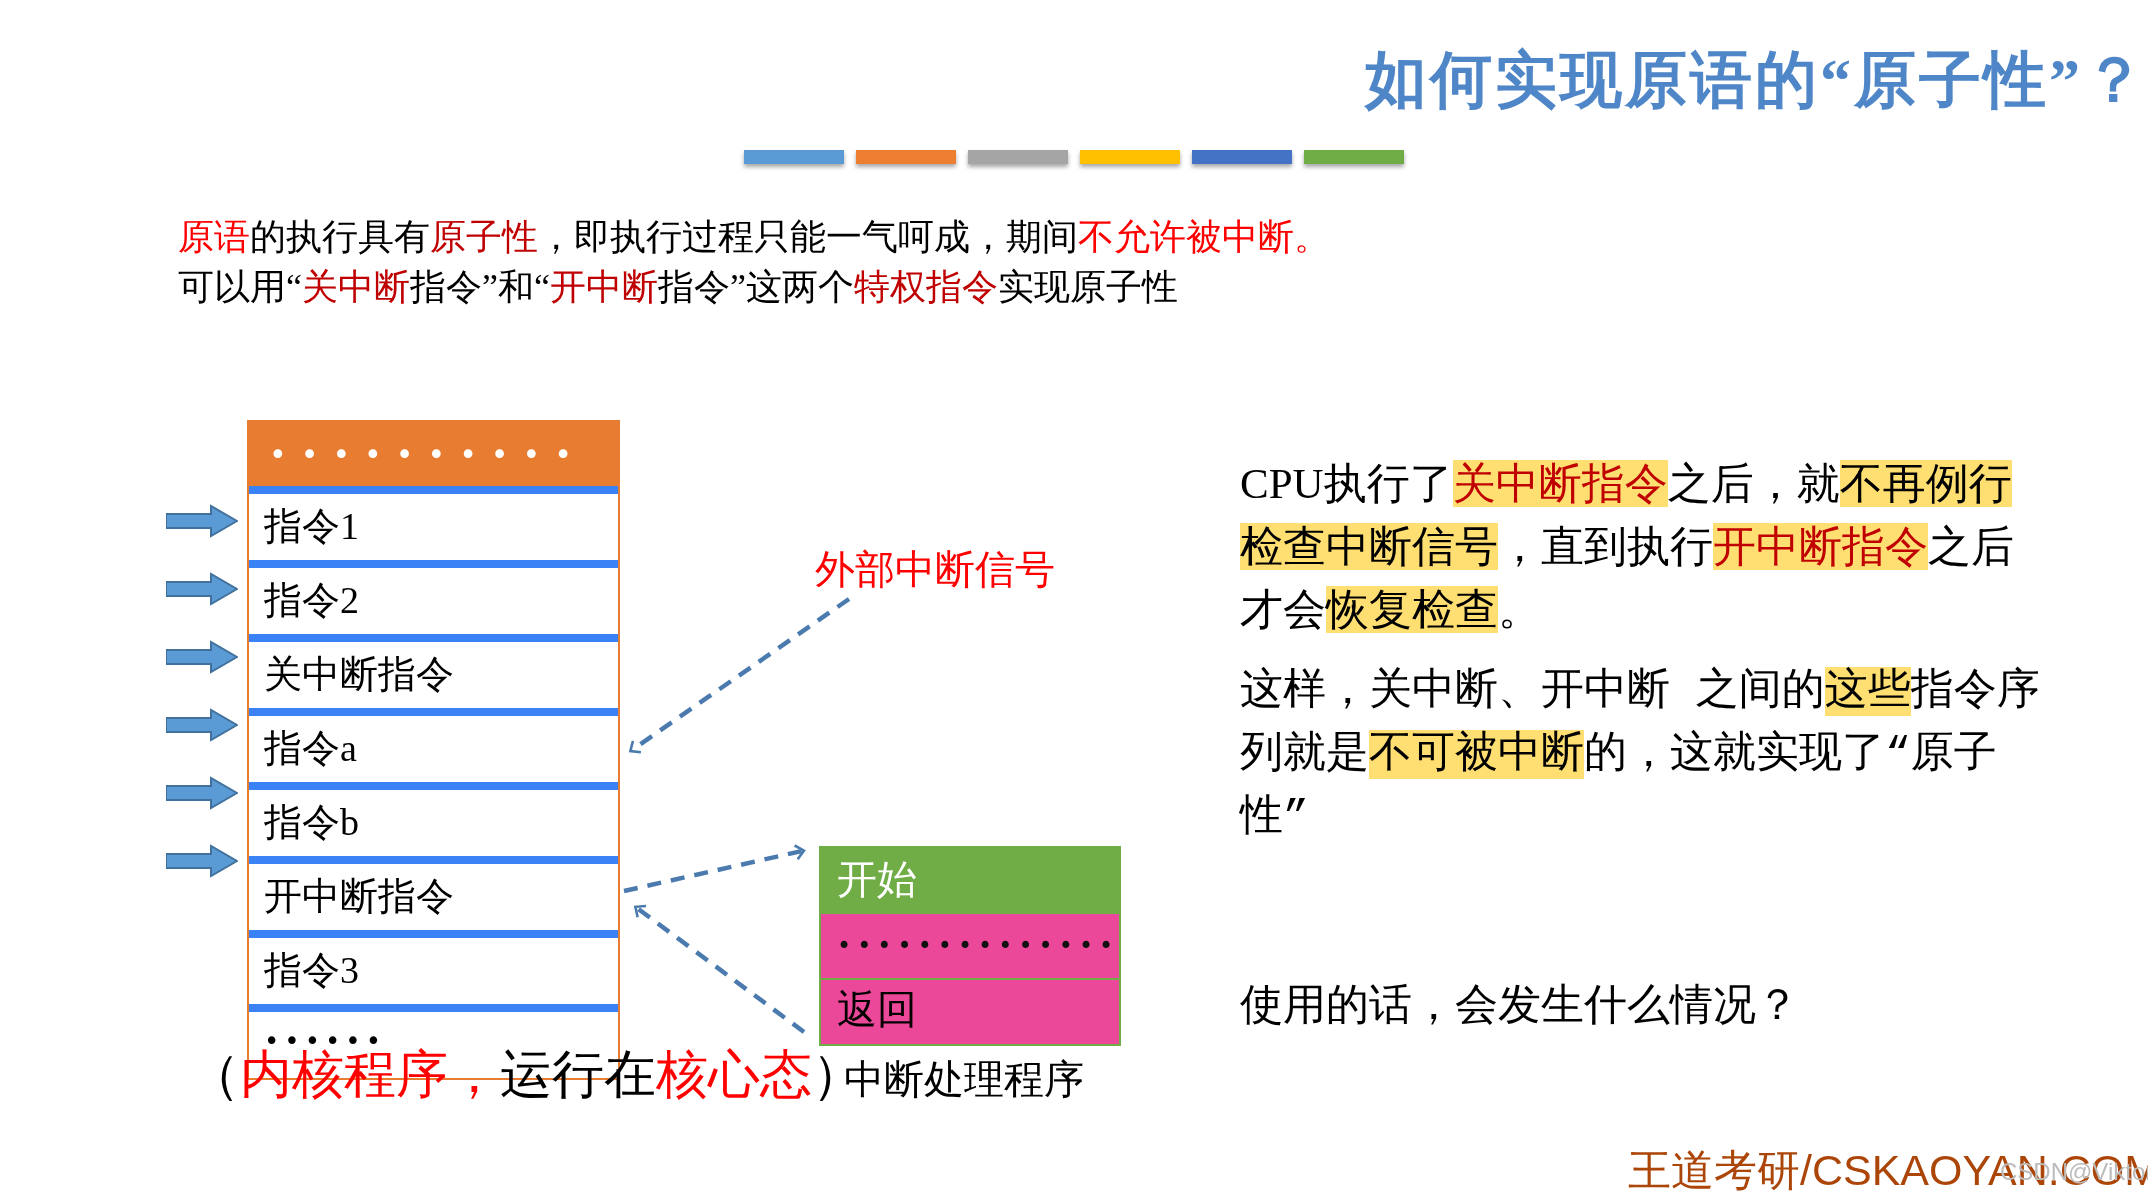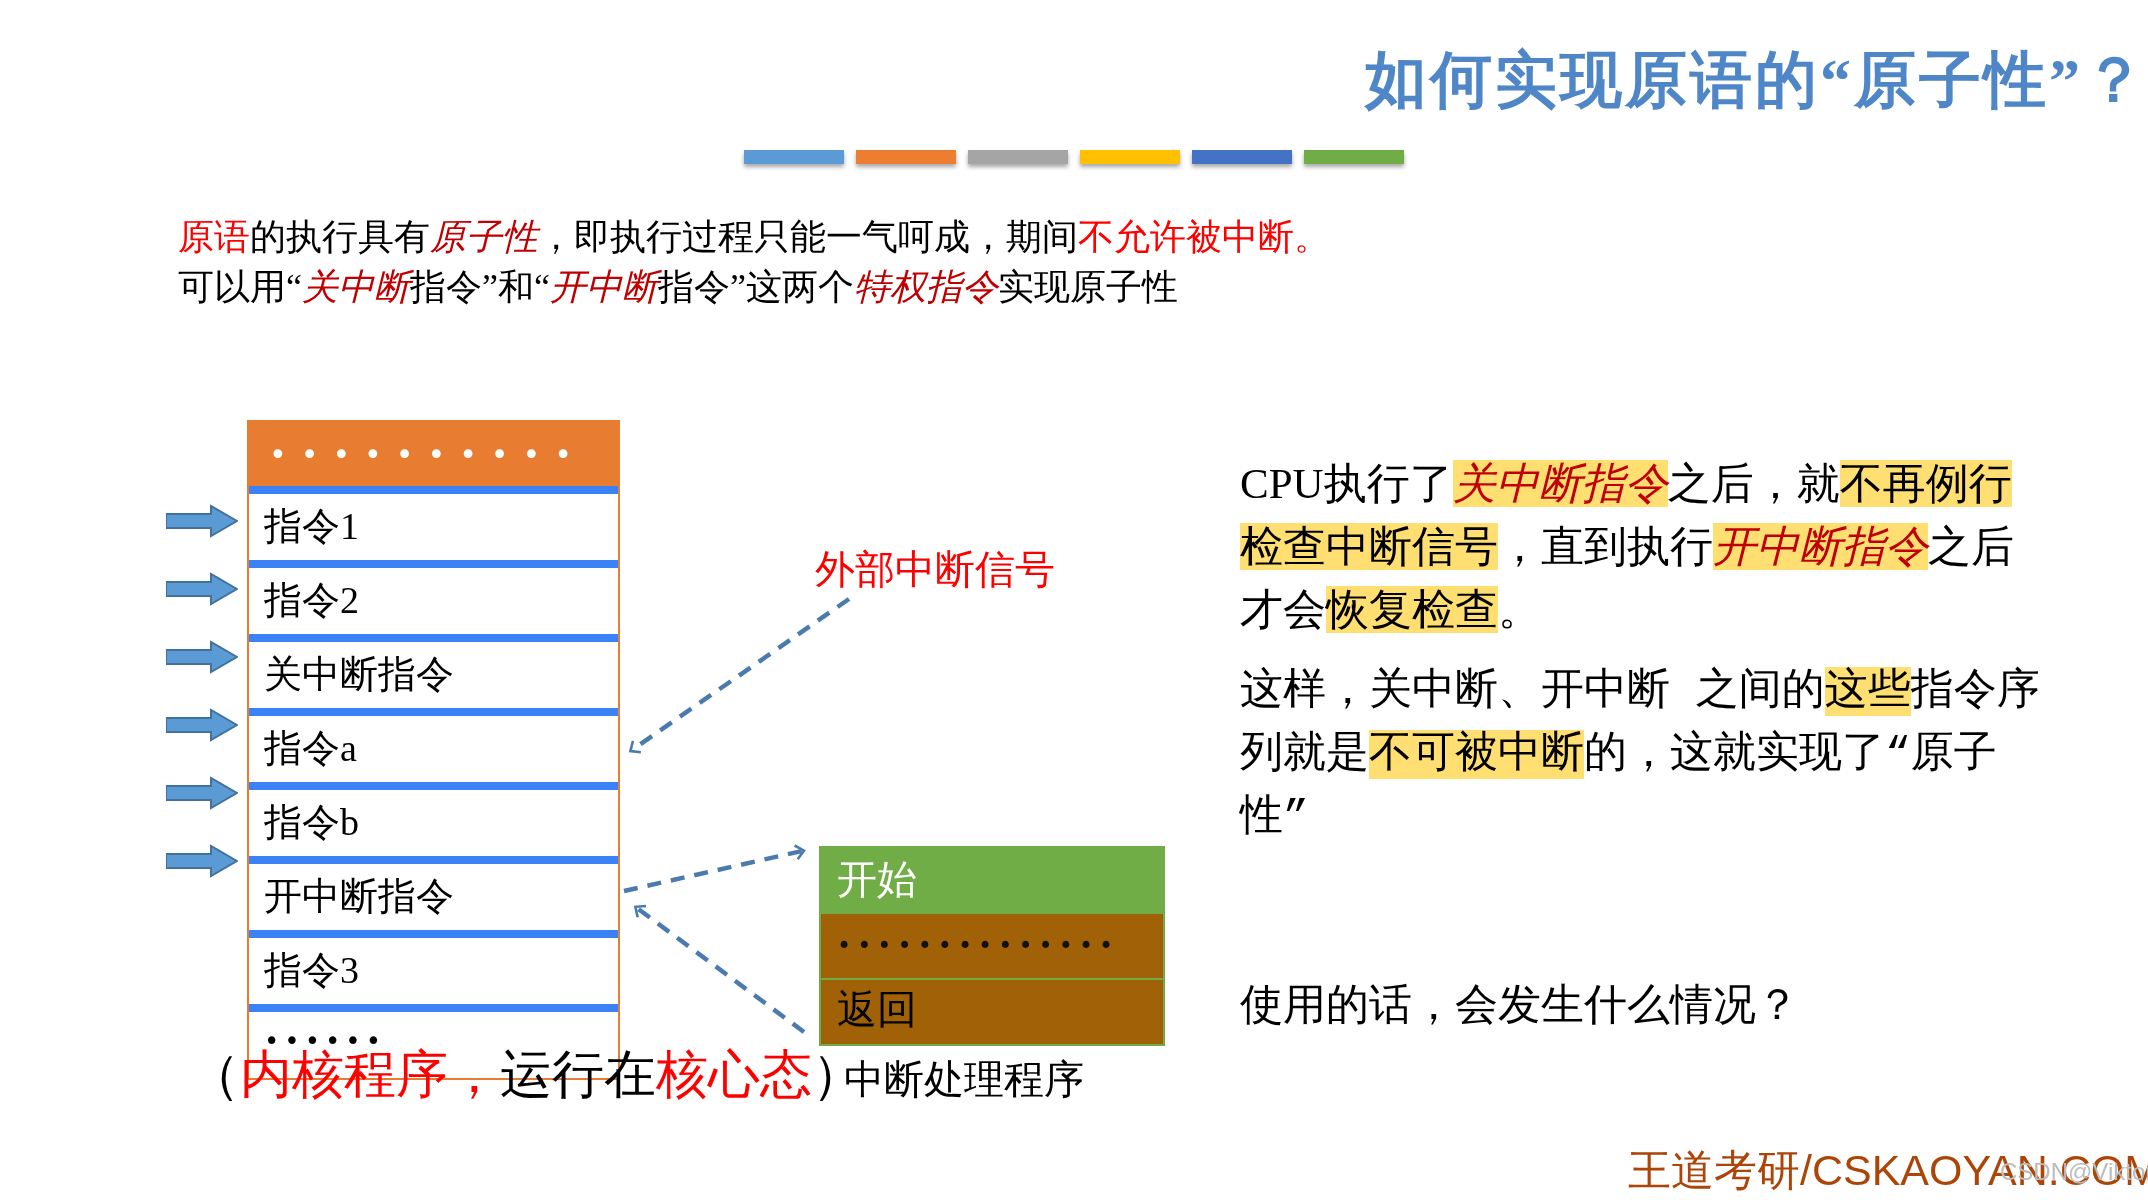--- a/index.html
+++ b/index.html
@@ -8,42 +8,42 @@
 
   .page-title{position:absolute;top:38px;left:0;width:100%;margin:0;text-align:right;
               font-size:62px;font-weight:bold;letter-spacing:3px;color:#4E86C8;}
 
   .bars{position:absolute;top:150px;left:50%;transform:translateX(-50%);display:flex;gap:12px;}
   .bar{width:100px;height:14px;box-shadow:0 3px 4px rgba(0,0,0,.35);}
 
   .intro{position:absolute;left:178px;top:212px;margin:0;font-size:36px;line-height:50px;}
 
   .red{color:#FF0000;}
-  .dred{color:#C00000;font-style:italic;}
+  .dred{color:#C00000;}
   .hl{background:#FFDF72;}
   .hl.dred{color:#C00000;}
 
   
   .ktable{position:absolute;left:247px;top:420px;width:373px;box-sizing:border-box;
           border:2px solid #E87D31;background:#fff;}
   .khead{height:64px;background:#E87D31;display:flex;align-items:center;padding-left:20px;}
   .dots-white{color:#fff;font-size:30px;letter-spacing:14px;font-family:"DejaVu Sans",sans-serif;}
   .krow{height:66px;box-sizing:content-box;border-top:8px solid #3b82f6;font-size:38px;
         line-height:64px;padding-left:15px;white-space:nowrap;}
   .krow.kdots{font-family:"DejaVu Sans",sans-serif;font-size:26px;letter-spacing:5px;line-height:58px;}
 
   .barrow{position:absolute;left:166px;width:72px;height:34px;}
 
   .kcap{position:absolute;left:188px;top:1040px;margin:0;font-size:52px;white-space:nowrap;}
 
   .sig{position:absolute;left:815px;top:542px;margin:0;font-size:40px;white-space:nowrap;}
 
   
-  .gtable{position:absolute;left:819px;top:846px;width:346px;box-sizing:border-box;
-          border:2px solid #70AD47;background:#a16207;}
+  .gtable{position:absolute;left:819px;top:846px;width:302px;box-sizing:border-box;
+          border:2px solid #70AD47;background:#ec4899;}
   .ghead{height:64px;background:#70AD47;color:#fff;font-size:40px;line-height:64px;padding-left:16px;}
   .grow{height:64px;border-top:2px solid #70AD47;font-size:40px;line-height:60px;padding-left:16px;}
   .grow.gdots{font-family:"DejaVu Sans",sans-serif;font-size:24px;letter-spacing:6px;line-height:64px;color:#111;}
   .glabel{position:absolute;left:844px;top:1052px;margin:0;font-size:40px;white-space:nowrap;text-align:center;}
 
   
   .rp{position:absolute;left:1240px;margin:0;font-size:43px;line-height:63px;white-space:nowrap;}
   .rp1{top:452px;}
   .rp2{top:660px;font-family:Liberation Mono, monospace;}
   .rp3{top:910px;}

